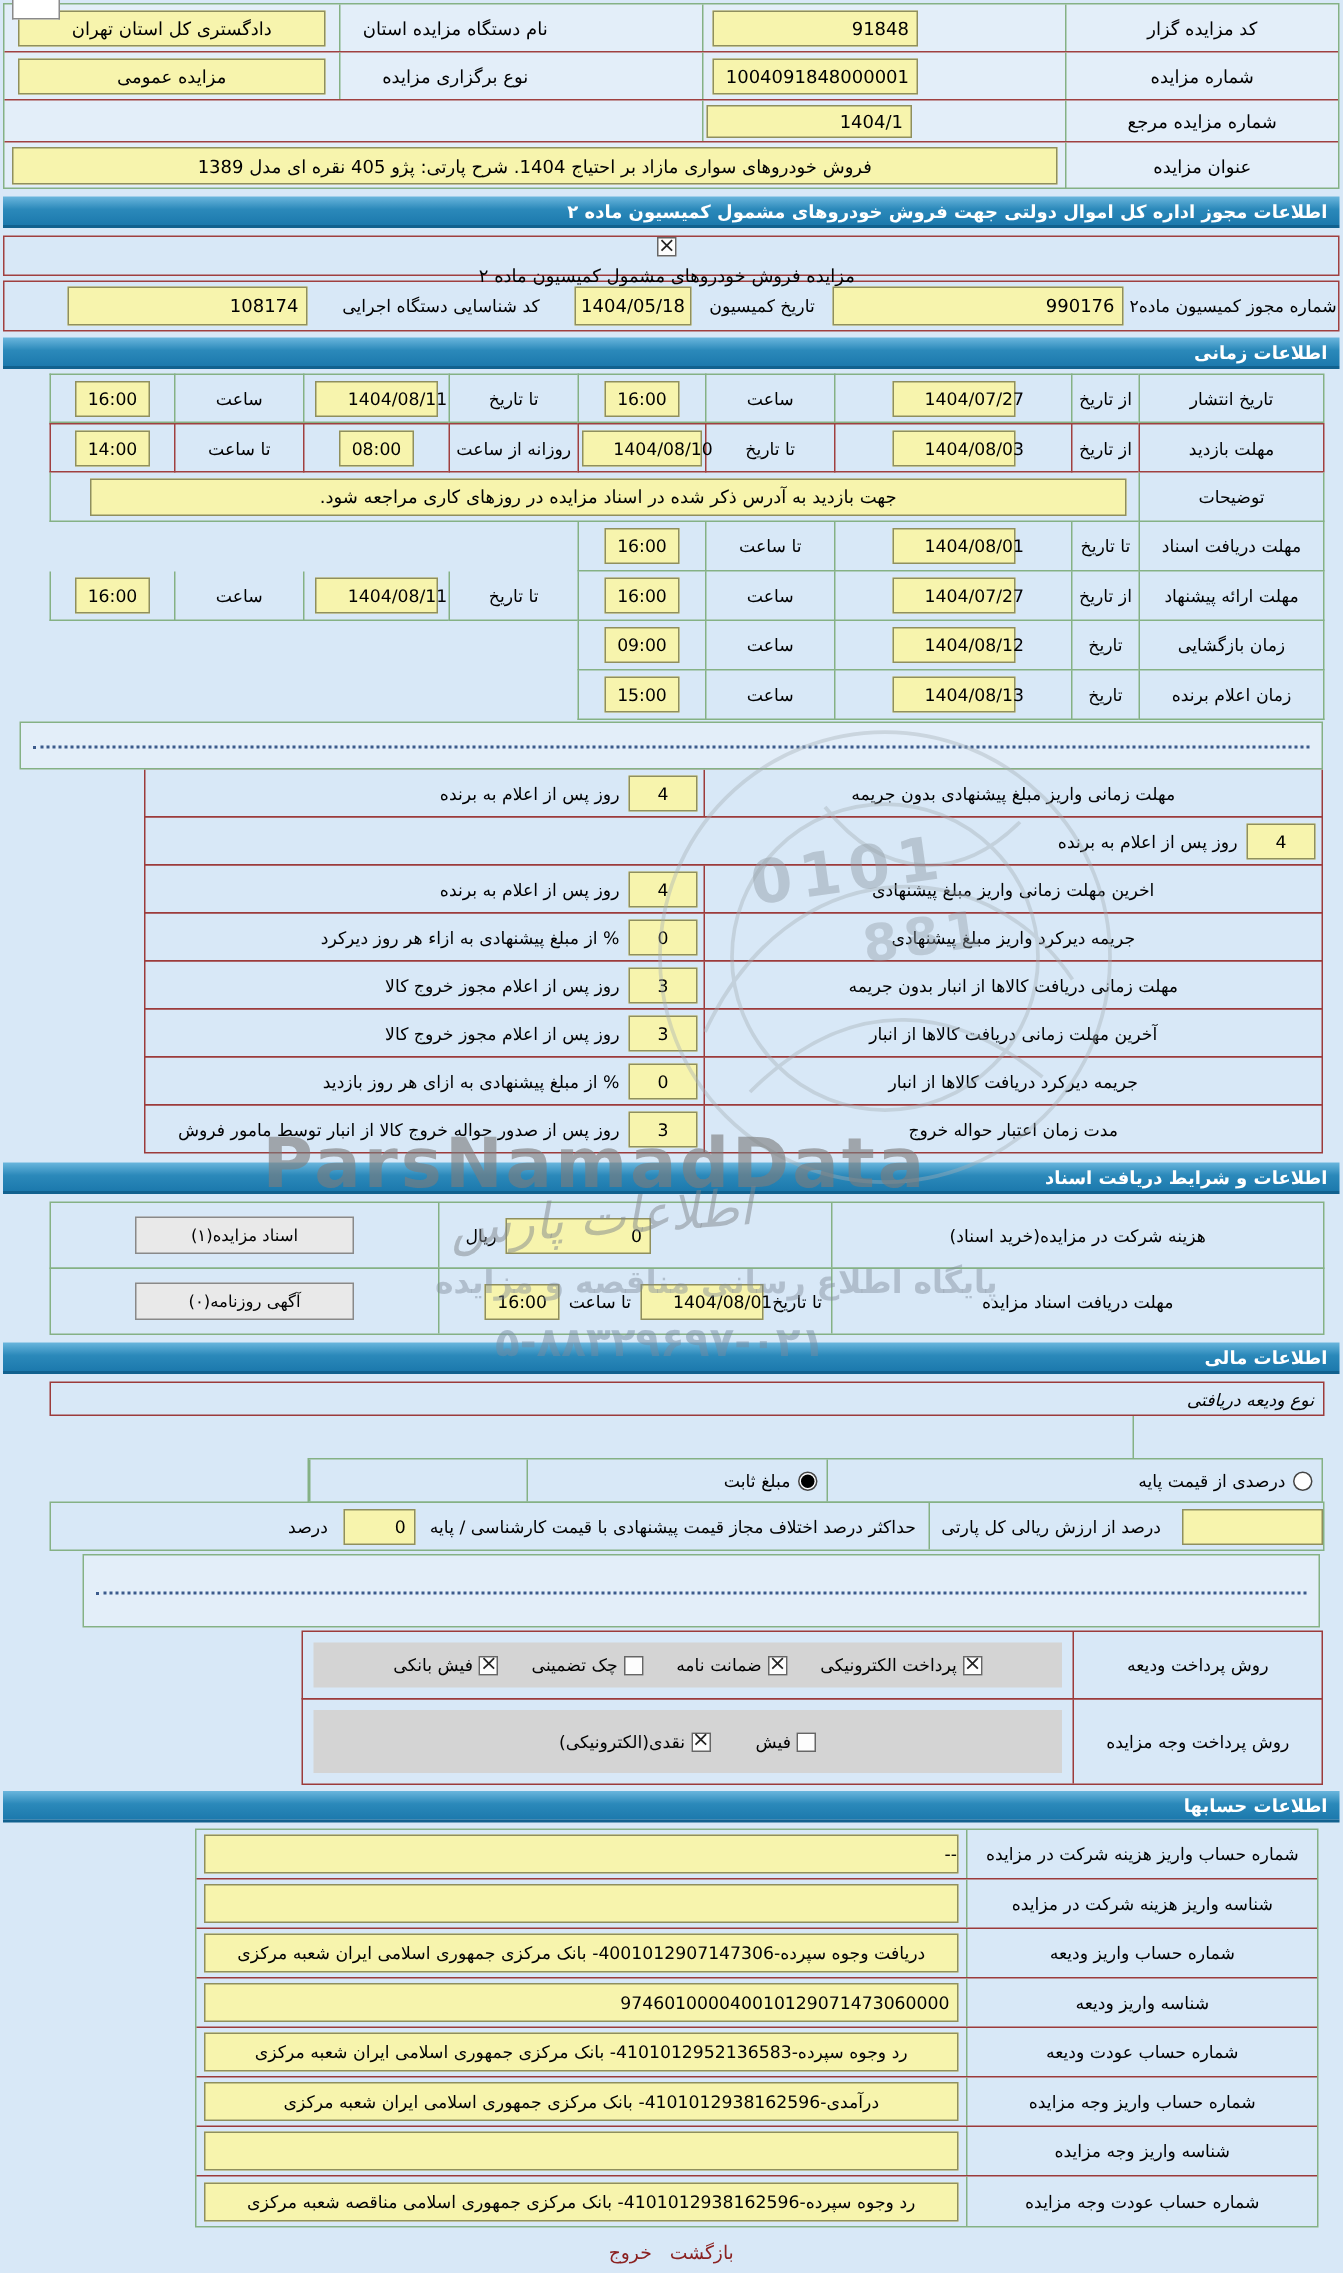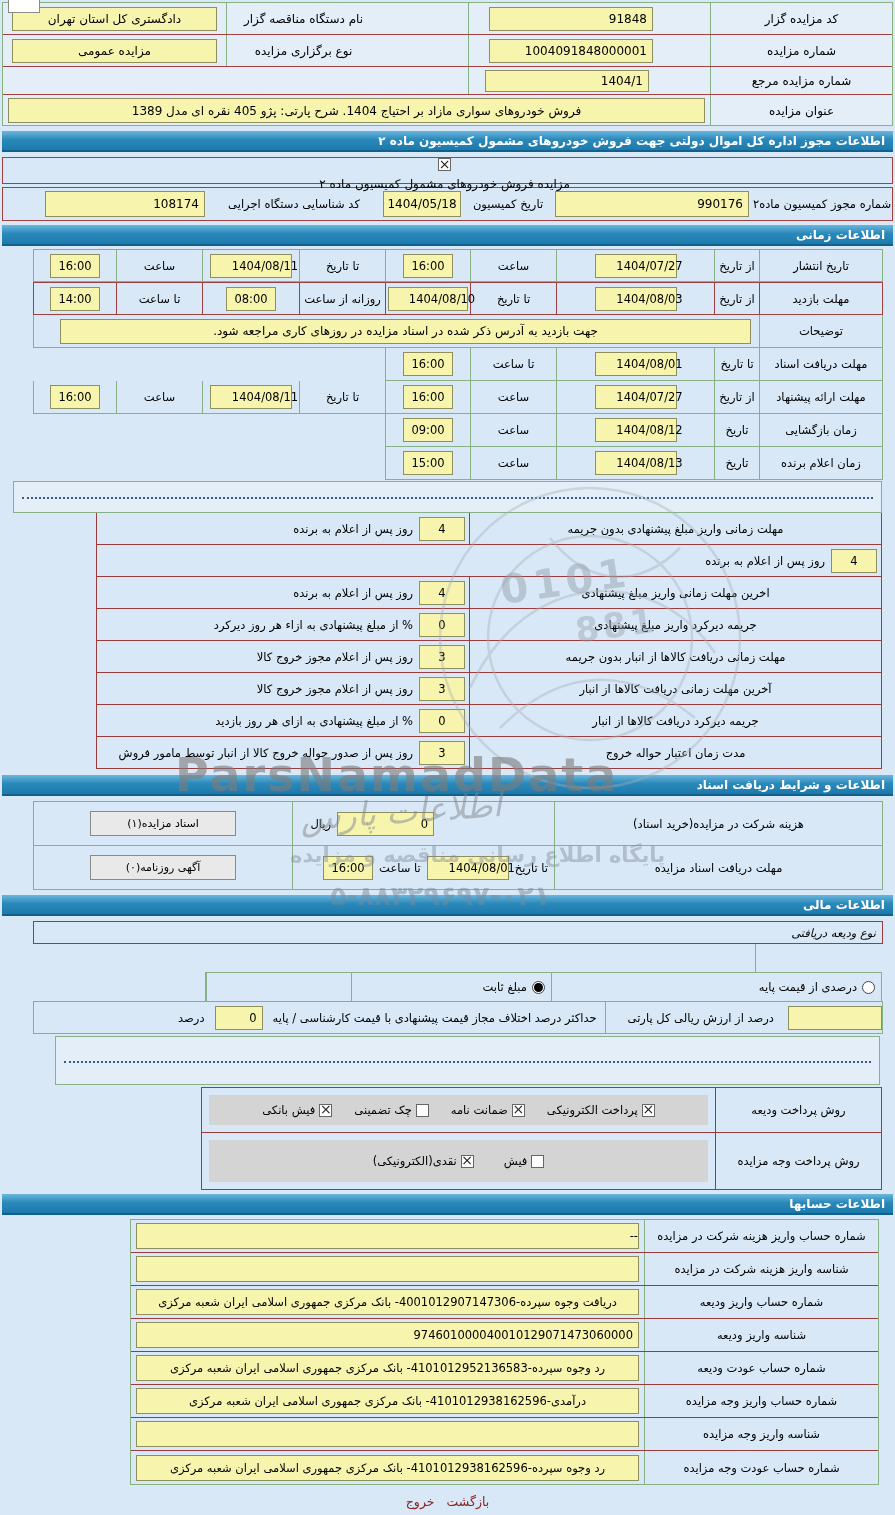--- a/index.html
+++ b/index.html
@@ -25,21 +25,21 @@
   .ttable { margin:2px 2px 0; border:1px solid #85b185; background:#e3eef9; }
   .trow5 { display:grid; grid-template-columns:182px 242px 88px 154px 1fr; height:32px; border-bottom:1px solid #a04040; align-items:center; }
   .trow5 .c { height:100%; display:flex; align-items:center; justify-content:center; border-left:1px solid #85b185; padding:0 4px; }
   .trow5 .c.noline { border-left:none; }
   .trow3 { display:grid; grid-template-columns:182px 242px 1fr; height:27px; align-items:center; }
   .trow3 .c { height:100%; display:flex; align-items:center; justify-content:center; border-left:1px solid #85b185; }
   .trow3 .c:last-child { border-left:none; }
   .titlerow { display:grid; grid-template-columns:182px 1fr; height:31px; border-top:1px solid #a04040; align-items:center; }
   .titlerow .c { height:100%; display:flex; align-items:center; justify-content:center; border-left:1px solid #85b185; }
   .in-wide { flex:1; margin:3px 5px; height:24px; }
-  .in-mid { width:164px; height:24px; margin-left:16px; }
+  .in-mid { width:137px; height:24px; margin-left:2px; }
 
   
   .checkrow { margin:5px 2px 0; height:27px; border:1px solid #a04040; display:flex; align-items:center; gap:6px; padding-right:6px;flex-direction:column; }
   .commrow { margin:3px 2px 0; height:34px; border:1px solid #a04040; display:grid; grid-template-columns:140px 200px 88px 84px 172px 1fr; align-items:center; }
   .commrow .lbl { text-align:center; font-size:11.5px; }
   .commrow .cell { display:flex; align-items:center; justify-content:center; height:100%; padding:3px; }
 
   
   .timetable { margin:3px 12px 0 33px; }
   .trow9 { display:grid; grid-template-columns:124px 45px 158px 86px 85px 86px 97px 86px 1fr; height:33px; }
@@ -71,21 +71,21 @@
   .gbtn { width:146px; height:25px; background:#e9e9e9; border:1px solid #898989; display:flex; align-items:center; justify-content:center; font-size:11px; cursor:pointer; }
 
   
   .vodirow { margin:5px 12px 0 33px; height:23px; border:1px solid #9c3b3b; display:flex; align-items:center; padding-right:6px; font-size:11.5px;font-style:italic; }
   .connector { height:28px; position:relative; }
   .connector .vline { position:absolute; right:139px; top:0; width:1px; height:28px; background:#85b185; }
   .radiorow { margin:0 13px 0 205px; height:30px; display:grid; grid-template-columns:330px 200px 1fr; border:1px solid #85b185; }
   .radiorow .rc { display:flex; align-items:center; gap:5px; padding-right:6px; border-left:1px solid #85b185; font-size:11.5px; }
   .radiorow .rempty { background:transparent; }
   .pctrow { margin:-1px 12px 0 33px; height:33px; border:1px solid #85b185; display:flex; align-items:center; font-size:11.5px; }
-  .pct-right { display:flex; align-items:center; height:100%; border-left:1px solid #85b185; padding-left:18px; }
+  .pct-right { display:flex; align-items:center; height:100%; border-left:1px solid #85b185; padding-left:4px; }
   .pct-right .yel { width:94px; height:24px; margin-right:0; margin-left:14px; }
   .pct-right .t { margin-left:4px; }
   .pct-left { display:flex; align-items:center; gap:10px; padding-right:8px; }
 
   .payrow { margin:2px 13px 0 201px; border:1px solid #9c3b3b; display:grid; grid-template-columns:166px 1fr; }
   .payrow.r1 { height:46px; }
   .payrow.r2 { height:58px; margin-top:-1px; }
   .payrow .plab { display:flex; align-items:center; justify-content:center; border-left:1px solid #9c3b3b; font-size:11.5px; }
   .graybox { background:#d4d4d4; margin:7px; flex:1; display:flex; align-items:center; justify-content:center; gap:22px; font-size:11.5px; }
   .payrow .pcontent { display:flex; }
@@ -127,21 +127,21 @@
 
 <div class="frag"></div>
 
 <div class="ttable">
   <div class="trow5">
     <div class="c">کد مزایده گزار</div>
     <div class="c">
         <div class="yel num in-mid" style="margin-right:auto">91848</div>
       </div>
     <div class="c noline"></div>
-    <div class="c">نام دستگاه مناقصه گزار</div>
+    <div class="c">نام دستگاه مزایده استان</div>
     <div class="c noline">
         <div class="yel in-wide">دادگستری کل استان تهران</div>
       </div>
   </div>
   <div class="trow5">
     <div class="c">شماره مزایده</div>
     <div class="c">
         <div class="yel num in-mid" style="margin-right:auto">1004091848000001</div>
       </div>
     <div class="c noline"></div>
@@ -502,21 +502,21 @@
   </div>
   <div class="arow">
     <div class="al">شناسه واریز وجه مزایده</div>
     <div class="av">
         <div class="yel accv"></div>
       </div>
   </div>
   <div class="arow">
     <div class="al">شماره حساب عودت وجه مزایده</div>
     <div class="av">
-        <div class="yel accv">رد وجوه سپرده-4101012938162596- بانک مرکزی جمهوری اسلامی ایران شعبه مرکزی</div>
+        <div class="yel accv">رد وجوه سپرده-4101012938162596- بانک مرکزی جمهوری اسلامی مناقصه شعبه مرکزی</div>
       </div>
   </div>
 </div>
 
 <div class="footer">
   <span>بازگشت</span>
   <span>خروج</span>
 </div>
 
 <svg class="wm wm-logo" width="320" height="320" viewBox="0 0 320 320">

